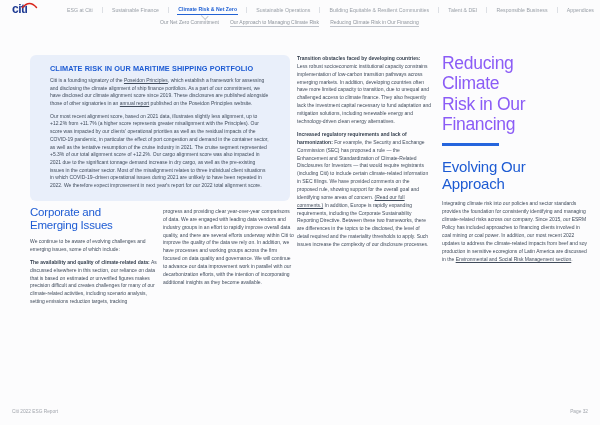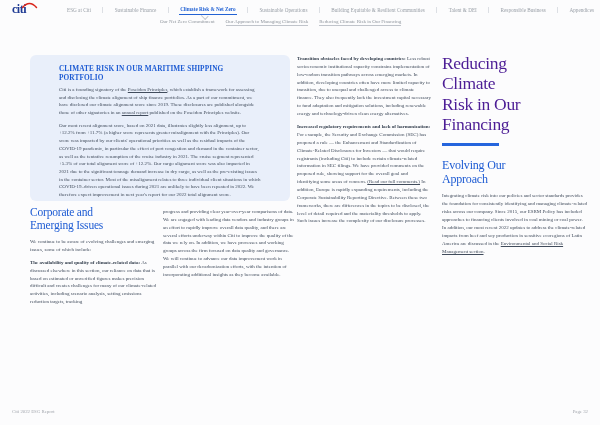--- a/index.html
+++ b/index.html
@@ -1,58 +1,58 @@
 <!DOCTYPE html>
 <html><head>
 <meta charset="utf-8">
 <style>
   html,body{margin:0;padding:0;background:#e8e8e8}
   .screen{position:relative;width:600px;height:425px;background:#fcfcfd;overflow:hidden;
-          font-family:Liberation Serif, serif;-webkit-font-smoothing:antialiased}
+          font-family:Liberation Sans, sans-serif;-webkit-font-smoothing:antialiased}
 
   
   .logo{position:absolute;left:12px;top:3px;font-size:12px;font-weight:bold;
         color:#1e3a93;letter-spacing:-.5px;line-height:12px;cursor:pointer}
   .logo svg{position:absolute;left:8.5px;top:-2.5px}
   .nav{position:absolute;left:66px;right:5px;top:4px;display:flex;align-items:center;
        justify-content:space-between;font-size:5.2px;color:#9aa0a8}
   .nav-item{white-space:nowrap;padding:2px 1px;cursor:pointer}
   .nav-item.active{color:#2262d4;font-weight:bold;border-bottom:1.4px solid #2262d4}
   .sep{width:1px;height:6px;background:#dcdfe4}
   .caret{position:absolute;left:202px;top:13px;width:4.5px;height:4.5px;
          border-right:1px solid #c3c7cd;border-bottom:1px solid #c3c7cd;
          transform:rotate(45deg) scaleY(.8)}
   .subnav{position:absolute;left:160px;top:19px;display:flex;gap:11px;
           font-size:5px;color:#8f959d}
   .subnav-item{white-space:nowrap;padding-bottom:1px;cursor:pointer}
   .subnav-item.link{border-bottom:.8px solid #c0c4cb}
 
   
   .infobox{position:absolute;left:30px;top:55px;width:260px;height:146px;
-           background:#e9effa;border-radius:6px;padding:9px 29px;box-sizing:border-box}
+           background:#e9effa;border-radius:6px;padding:9px 20px;box-sizing:border-box}
   .infobox h3{margin:0 0 4px;font-size:7.3px;color:#1d5bd3;font-weight:bold;letter-spacing:.1px}
   .infobox p{margin:0 0 5px;font-size:5px;line-height:1.54;color:#414c5c}
   .tlink{text-decoration:underline;color:inherit;cursor:pointer}
 
   
   .col{position:absolute;font-size:5px;line-height:1.57;color:#414c5c}
   .col p{margin:0 0 5.5px}
   .col .lead{font-weight:bold;color:#333e4d}
   .col1{left:30px;top:206px;width:131px}
   .col1 h2{margin:0 0 6px;font-size:11.5px;line-height:1.12;color:#1d5bd3;
            font-weight:500;letter-spacing:-.2px;white-space:pre-line}
   .col2{left:163px;top:208px;width:132px}
   .col3{left:297px;top:55px;width:134px}
 
   
   .sidebar{position:absolute;left:442px;top:53px;width:146px}
-  .sidebar h1{margin:0;font-size:17.5px;line-height:1.17;font-weight:500;color:#4c1d95;
+  .sidebar h1{margin:0;font-size:17.5px;line-height:1.17;font-weight:500;color:#8b5cf6;
               letter-spacing:-.3px;white-space:pre-line}
   .accent-bar{width:57px;height:3.5px;background:#2565dd;margin:8px 0 13px}
-  .sidebar h2{margin:0 0 6px;font-size:12px;line-height:1.12;color:#1d5bd3;
+  .sidebar h2{margin:0 0 6px;font-size:15px;line-height:1.12;color:#1d5bd3;
               font-weight:500;letter-spacing:-.2px;white-space:pre-line}
   .sidebar p{margin:0;font-size:5px;line-height:1.6;color:#414c5c}
 
   
   .footer-left{position:absolute;left:12px;bottom:11px;font-size:4.8px;color:#a2a6ad}
   .footer-right{position:absolute;right:12px;bottom:11px;font-size:4.8px;color:#a2a6ad}
 </style>
 </head>
 <body>
 

